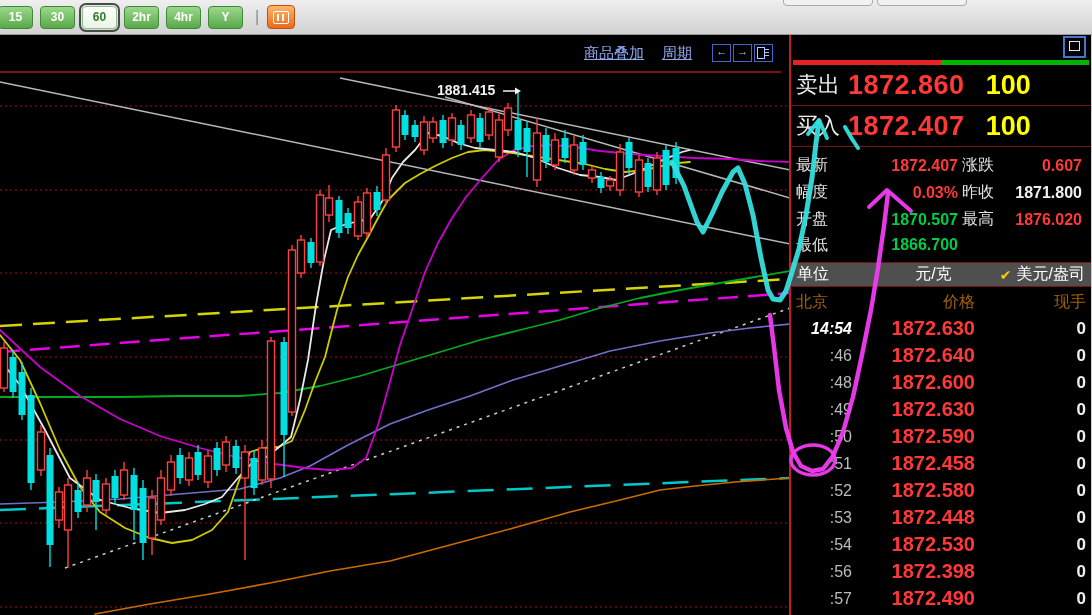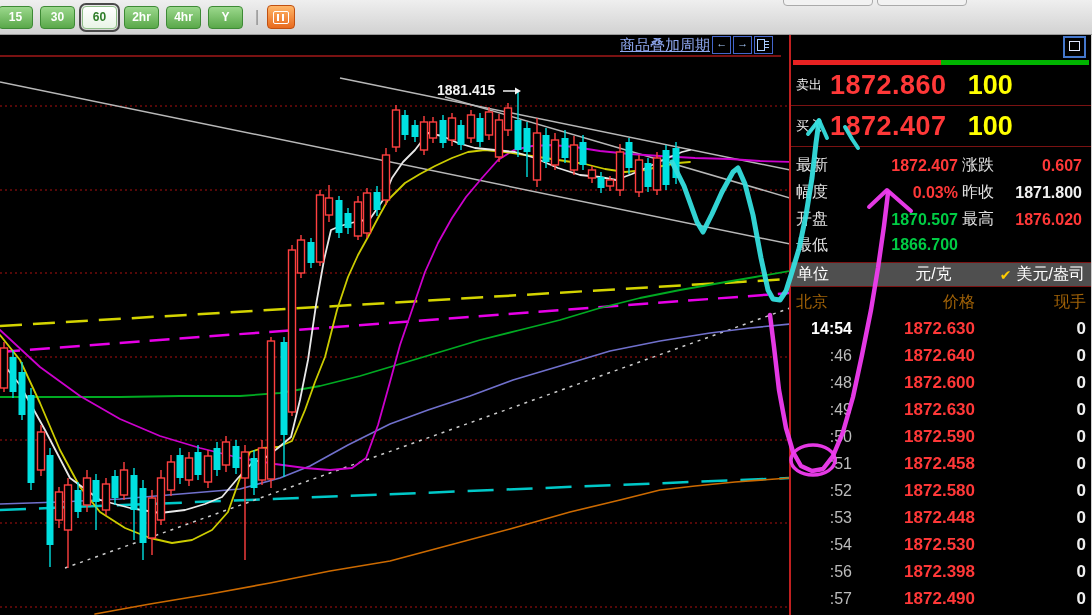--- a/index.html
+++ b/index.html
@@ -15,22 +15,22 @@
     background:linear-gradient(#9bd88c,#5aa84a);color:#fff;font-size:12px;font-weight:bold;cursor:pointer;}
   .pbtn.sel{background:linear-gradient(#ffffff,#e9f5e6);color:#2e7d28;outline:2px solid #4a4a4a;outline-offset:1px;border-color:#8fbf88;}
   .sep{color:#8a8a8a;font-size:16px;margin:0 8px 0 12px;}
   .obtn{display:inline-flex;align-items:center;justify-content:center;width:26px;height:22px;border-radius:4px;
     border:1px solid #c05010;background:linear-gradient(#ffb668,#e86a1e);cursor:pointer;}
   .obtn .g{width:14px;height:11px;border:1.5px solid #fff;border-radius:2px;position:relative;}
   .obtn .g i{position:absolute;top:2px;bottom:2px;width:2px;background:#fff;}
   .ghost{position:absolute;top:-14px;height:18px;width:88px;border:1px solid #aaa;border-radius:4px;background:#f2f2f2;}
 
   
-  .chart-header{position:absolute;left:0;top:35px;width:781px;height:22px;z-index:20;
-    display:flex;justify-content:flex-end;align-items:center;gap:0;padding-right:8px;
+  .chart-header{position:absolute;left:0;top:35px;width:781px;height:38px;z-index:20;
+    display:flex;justify-content:flex-end;align-items:center;gap:18px;padding-right:8px;
     border-bottom:2px solid #7a1212;box-sizing:border-box;font-family:Liberation Mono, monospace;}
   .hlink{color:#8fa8f0;font-size:15px;text-decoration:underline;cursor:pointer;white-space:nowrap;}
   .ibox{width:17px;height:16px;border:1px solid #4466cc;color:#aaccff;font-size:11px;line-height:15px;
     text-align:center;cursor:pointer;margin-left:2px;}
   .ibox.split{position:relative;}
   .ibox.split b{position:absolute;left:2px;top:2px;bottom:2px;width:6px;border:1px solid #aaccff;}
   .ibox.split i{position:absolute;right:3px;width:5px;height:1px;background:#aaccff;}
 
   svg{position:absolute;left:0;top:0;}
   #overlay-svg{z-index:40;pointer-events:none;}
@@ -39,41 +39,41 @@
   .panel{position:absolute;left:789px;top:34px;width:303px;height:581px;background:#000;
     border-left:2px solid #c02020;border-right:1px solid #cfcfcf;box-sizing:border-box;z-index:25;color:#fff;}
   .p-title{height:25px;display:flex;align-items:center;justify-content:center;position:relative;}
   .p-title .t{color:#ffff00;font-size:20px;font-weight:bold;letter-spacing:1px;}
   .max-icon{position:absolute;right:5px;top:2px;width:19px;height:18px;border:2px solid #4477cc;cursor:pointer;}
   .max-icon span{display:block;margin:3px auto 0;width:9px;height:8px;border:1.5px solid #dfe7ff;}
   .ratio-bar{height:5px;display:flex;margin:1px 2px 0 2px;}
   .ratio-bar .r{background:#e82222;}
   .ratio-bar .g{background:#00b400;flex:1;}
   .bs-row{height:40px;display:flex;align-items:center;padding:0 0 0 5px;border-bottom:1px solid #7a1212;cursor:pointer;}
-  .bs-row .lb{font-size:13px;color:#eee;}
+  .bs-row .lb{font-size:22px;color:#eee;}
   .bs-row .pr{font-size:27px;font-weight:bold;color:#ff3838;margin-left:8px;letter-spacing:0.5px;}
   .bs-row .qt{font-size:27px;font-weight:bold;color:#ffff00;margin-left:21px;}
   .stats{padding:5px 5px 2px 5px;border-bottom:1px solid #7a1212;}
   .srow{display:grid;grid-template-columns:48px 118px 52px 1fr;height:27px;align-items:center;font-size:16px;}
   .srow .l{color:#e0e0e0;}
   .srow .v{text-align:right;font-weight:bold;padding-right:4px;}
   .c-red{color:#ff3838;} .c-green{color:#00cc44;} .c-white{color:#f0f0f0;}
   .unit-row{height:23px;background:#4f4f4f;display:flex;align-items:center;font-size:16px;color:#fff;
     padding:0 6px;border-bottom:1px solid #7a1212;}
   .unit-row .u1{width:70px;}
   .unit-row .u2{flex:1;text-align:center;}
   .unit-row .chk{color:#ffcc00;margin-right:5px;font-size:14px;}
   .unit-row .us{cursor:pointer;}
   .t-head{display:grid;grid-template-columns:56px 123px 1fr;height:26px;align-items:center;
     font-size:16px;color:#a16207;padding:2px 5px 0 5px;}
   .t-head .h1{text-align:left;} .t-head .h2{text-align:right;} .t-head .h3{text-align:right;}
   .qrow{display:grid;grid-template-columns:56px 123px 1fr;height:27px;align-items:center;padding:0 5px;font-size:16px;}
   .qrow .tm{text-align:right;color:#bbb;}
-  .qrow.first .tm{color:#fff;font-weight:bold;}
-  .qrow .pv{text-align:right;color:#ff3838;font-weight:bold;font-size:17px;}
+  .qrow.first .tm{color:#fff;font-weight:bold;font-style:italic;}
+  .qrow .pv{text-align:right;color:#ff3838;font-weight:bold;font-size:20px;}
   .qrow .vv{text-align:right;color:#f0f0f0;font-weight:bold;font-size:17px;}
 </style>
 </head>
 <body>
 
 <div id="stage">
 
   <div class="toolbar">
     <div id="period-buttons" style="display:flex;align-items:center;margin-left:-9px;">
         <div class="pbtn">15</div>

